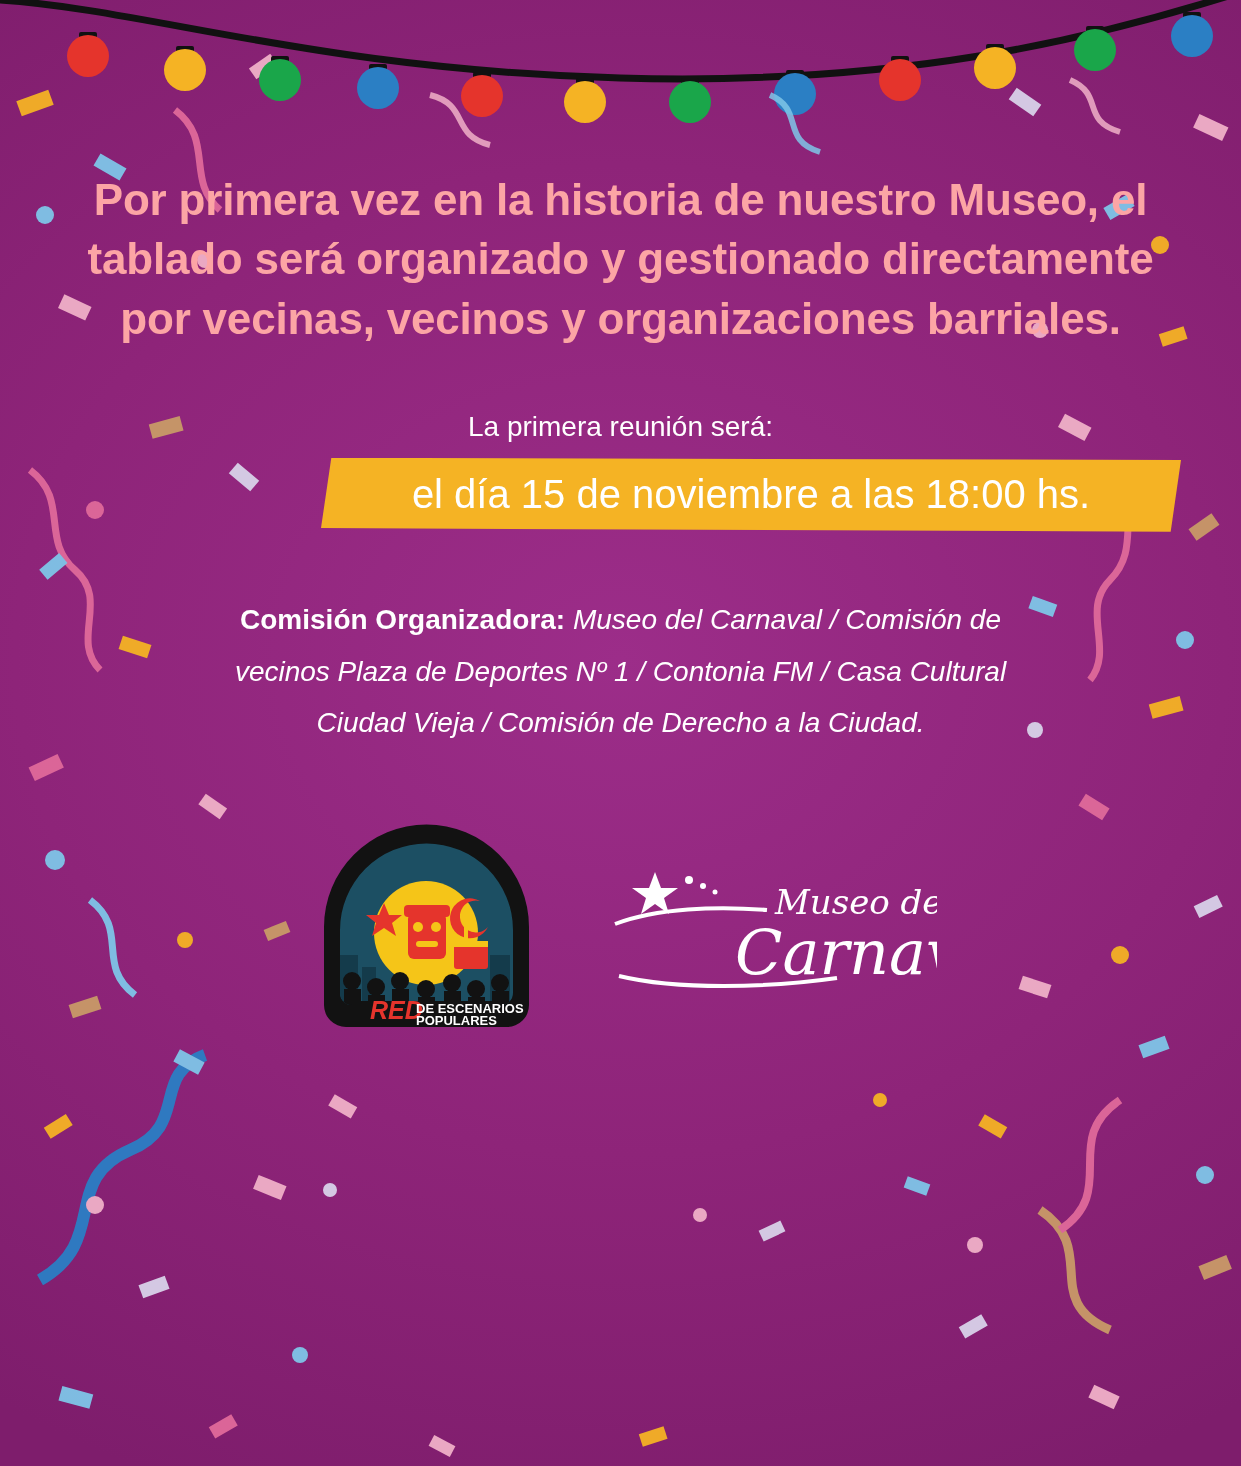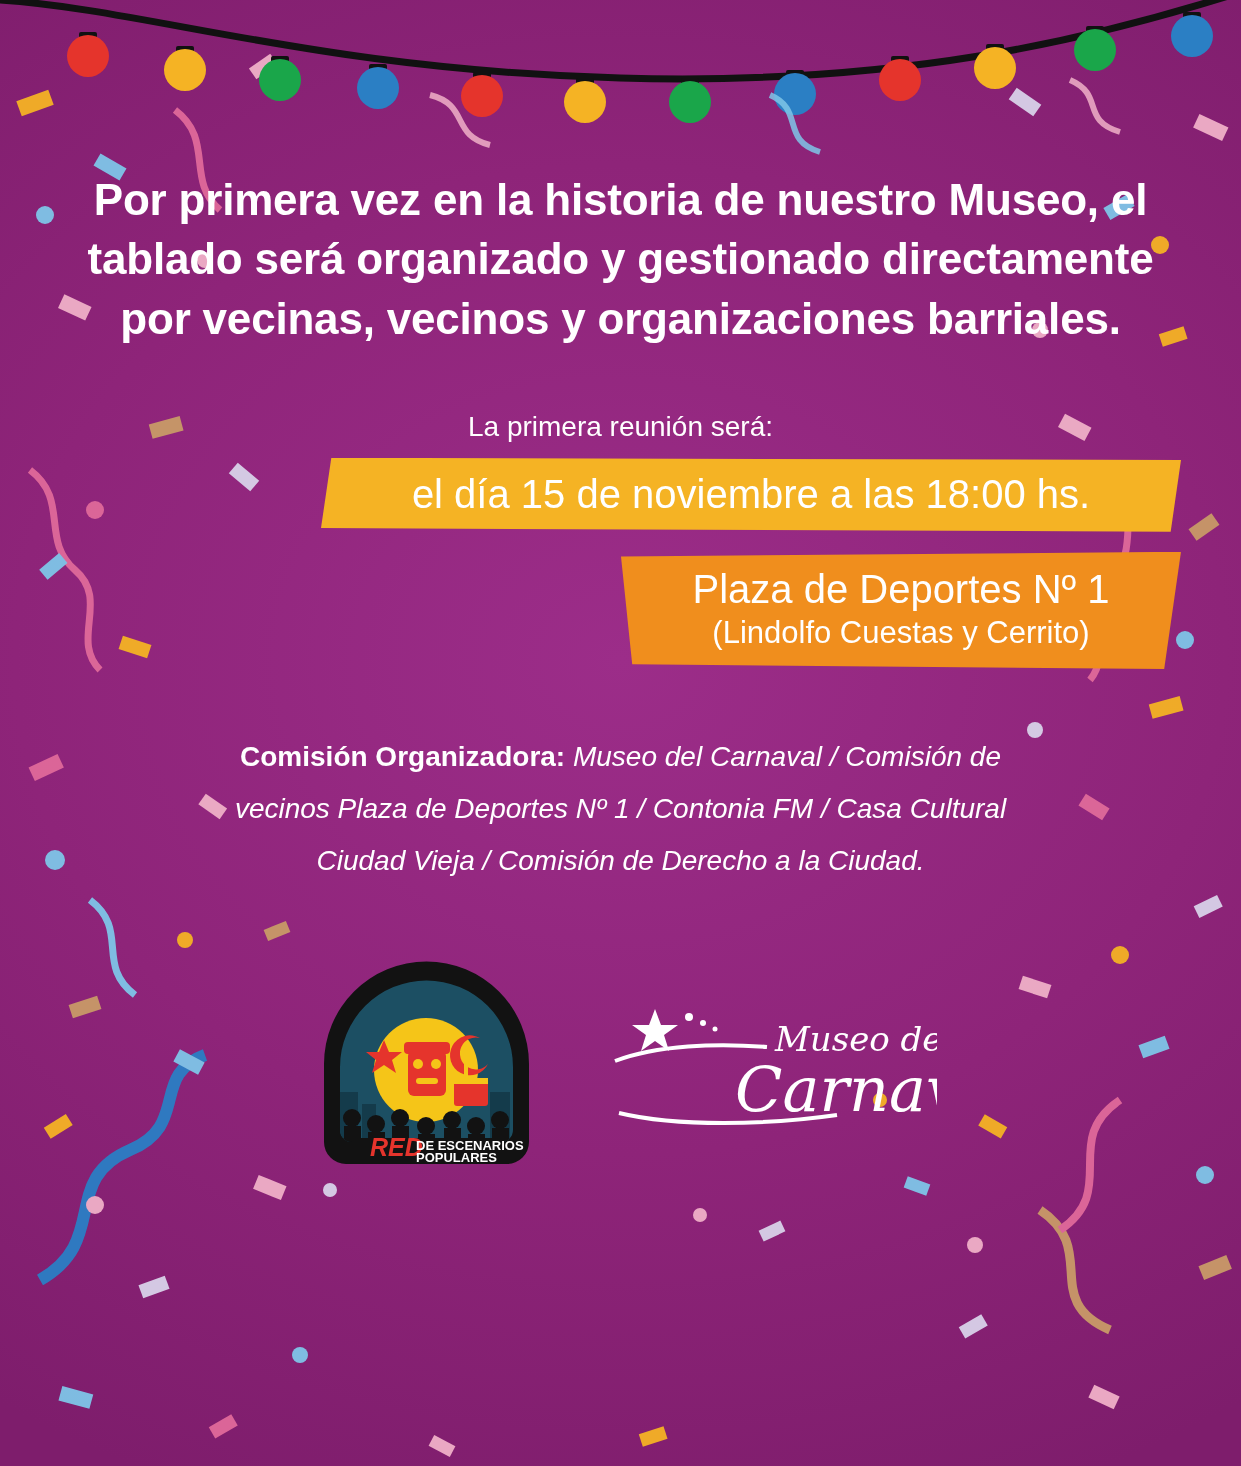--- a/index.html
+++ b/index.html
@@ -36,21 +36,21 @@
     position: relative;
     z-index: 3;
     width: 1241px;
     height: 1466px;
     box-sizing: border-box;
     padding: 170px 60px 0 60px;
     text-align: center;
   }
 
   .headline {
-    color: #ffffff;
+    color: #fca5a5;
     font-weight: bold;
     font-size: 44px;
     line-height: 1.35;
     letter-spacing: -0.2px;
     margin: 0 auto;
     max-width: 1080px;
   }
 
   .subhead {
     color: #ffffff;
@@ -289,24 +289,20 @@
 </svg>
 
 <div class="content">
 
   <h1 class="headline">Por primera vez en la historia de nuestro Museo, el tablado será organizado y gestionado directamente por vecinas, vecinos y organizaciones barriales.</h1>
 
   <div class="subhead">La primera reunión será:</div>
 
   <div class="ribbon-wrap">
     <div class="ribbon ribbon-yellow">el día 15 de noviembre a las 18:00 hs.</div>
-    <div class="ribbon ribbon-orange">
-      <span class="line1">Plaza de Deportes Nº 1</span>
-      <span class="line2">(Lindolfo Cuestas y Cerrito)</span>
-    </div>
   </div>
 
 
   <p class="commission">
     <b>Comisión Organizadora:</b>
     <span>Museo del Carnaval / Comisión de vecinos Plaza de Deportes Nº 1 / Contonia FM / Casa Cultural Ciudad Vieja / Comisión de Derecho a la Ciudad.</span>
   </p>
 
   <div class="logos">
 

